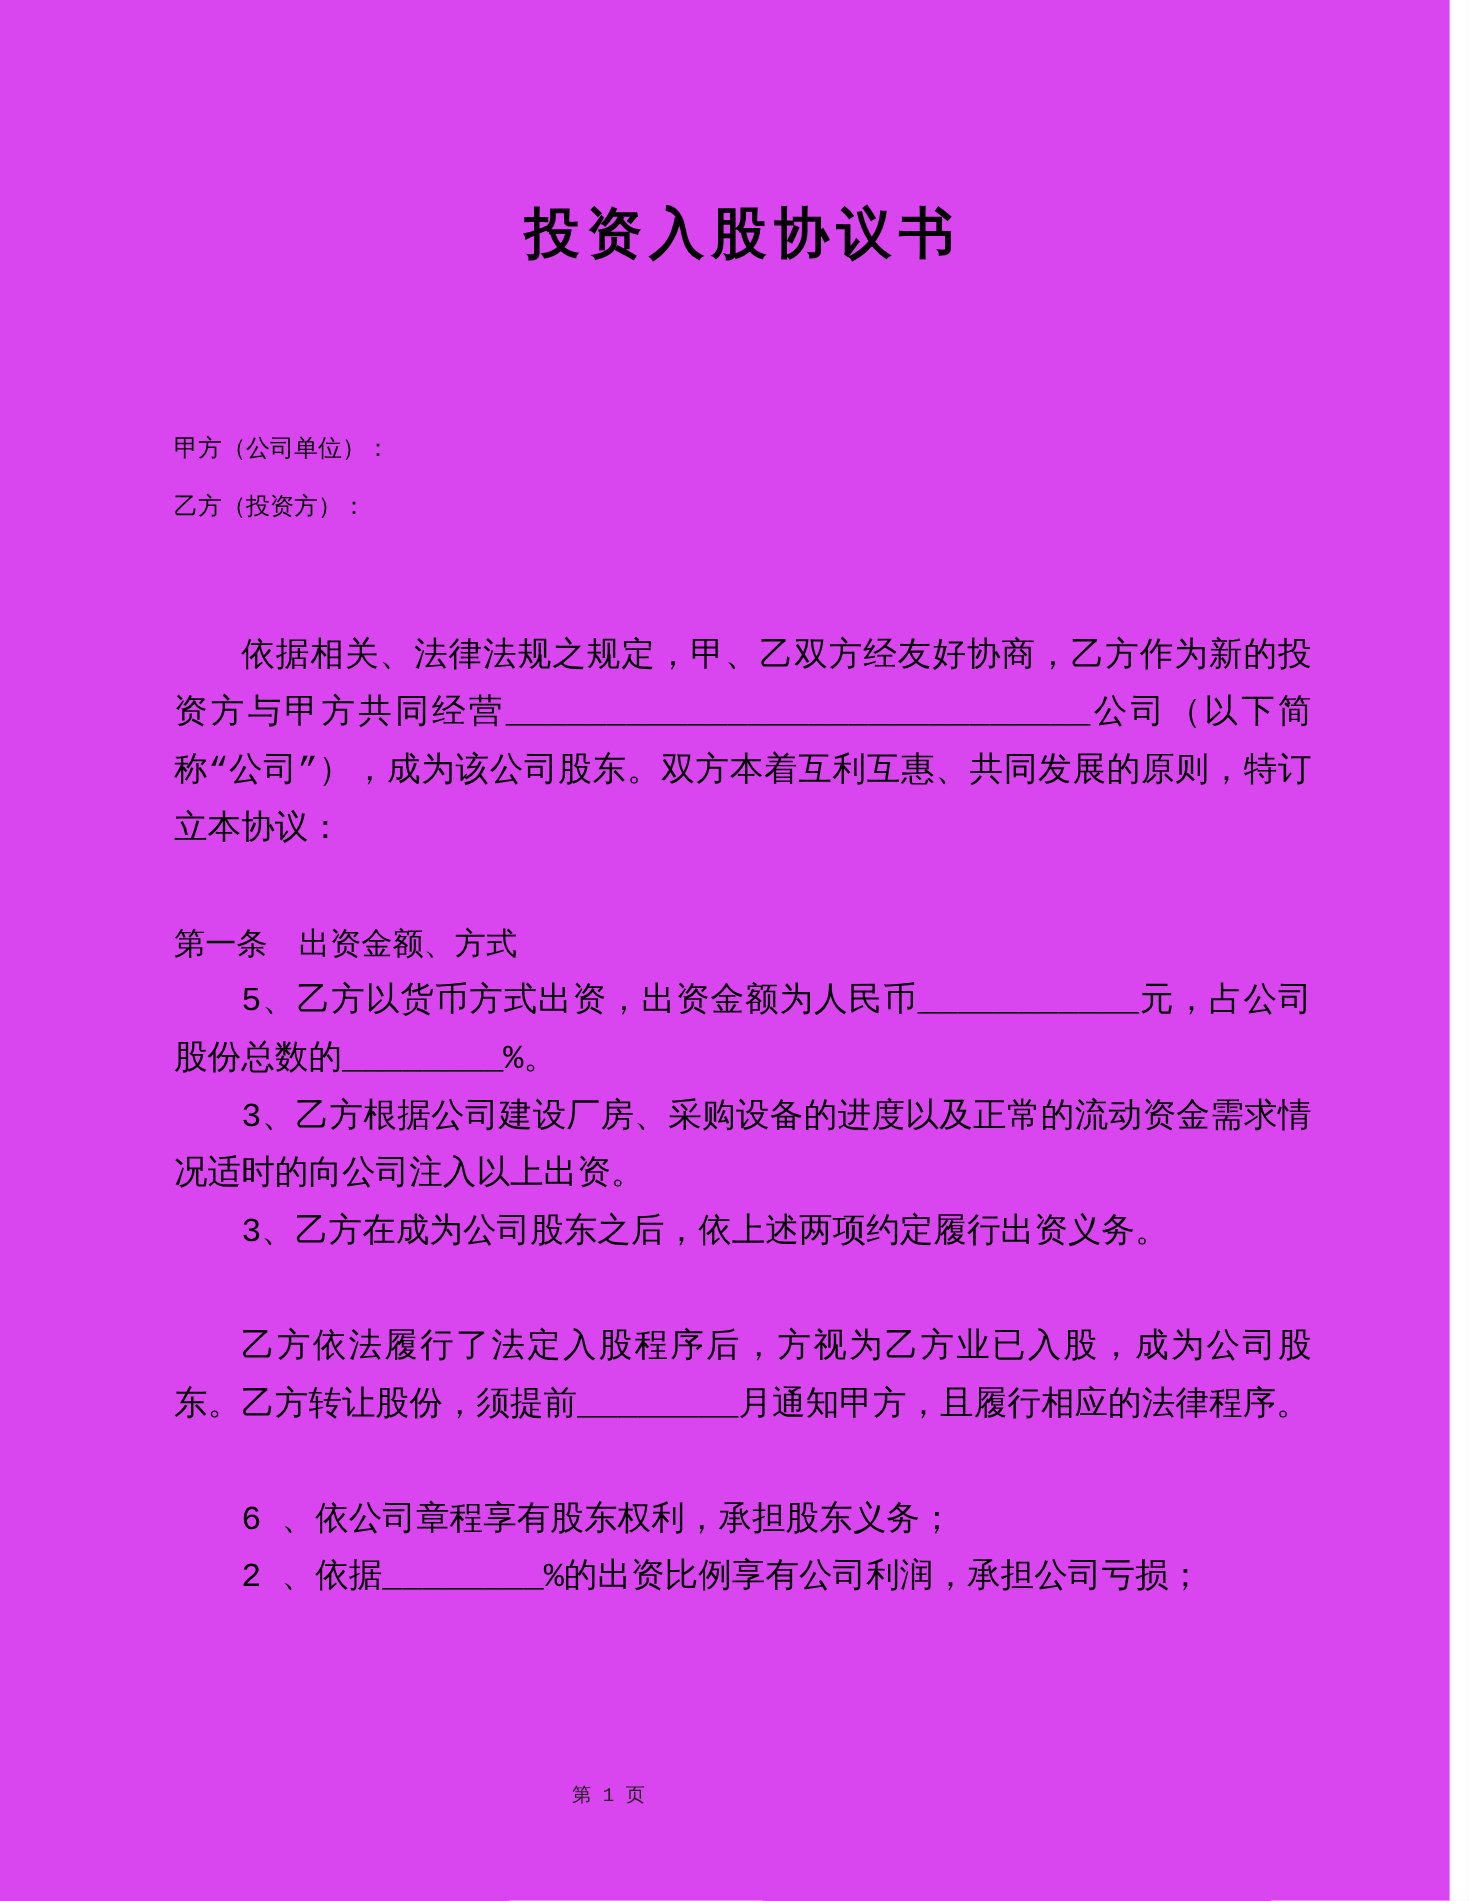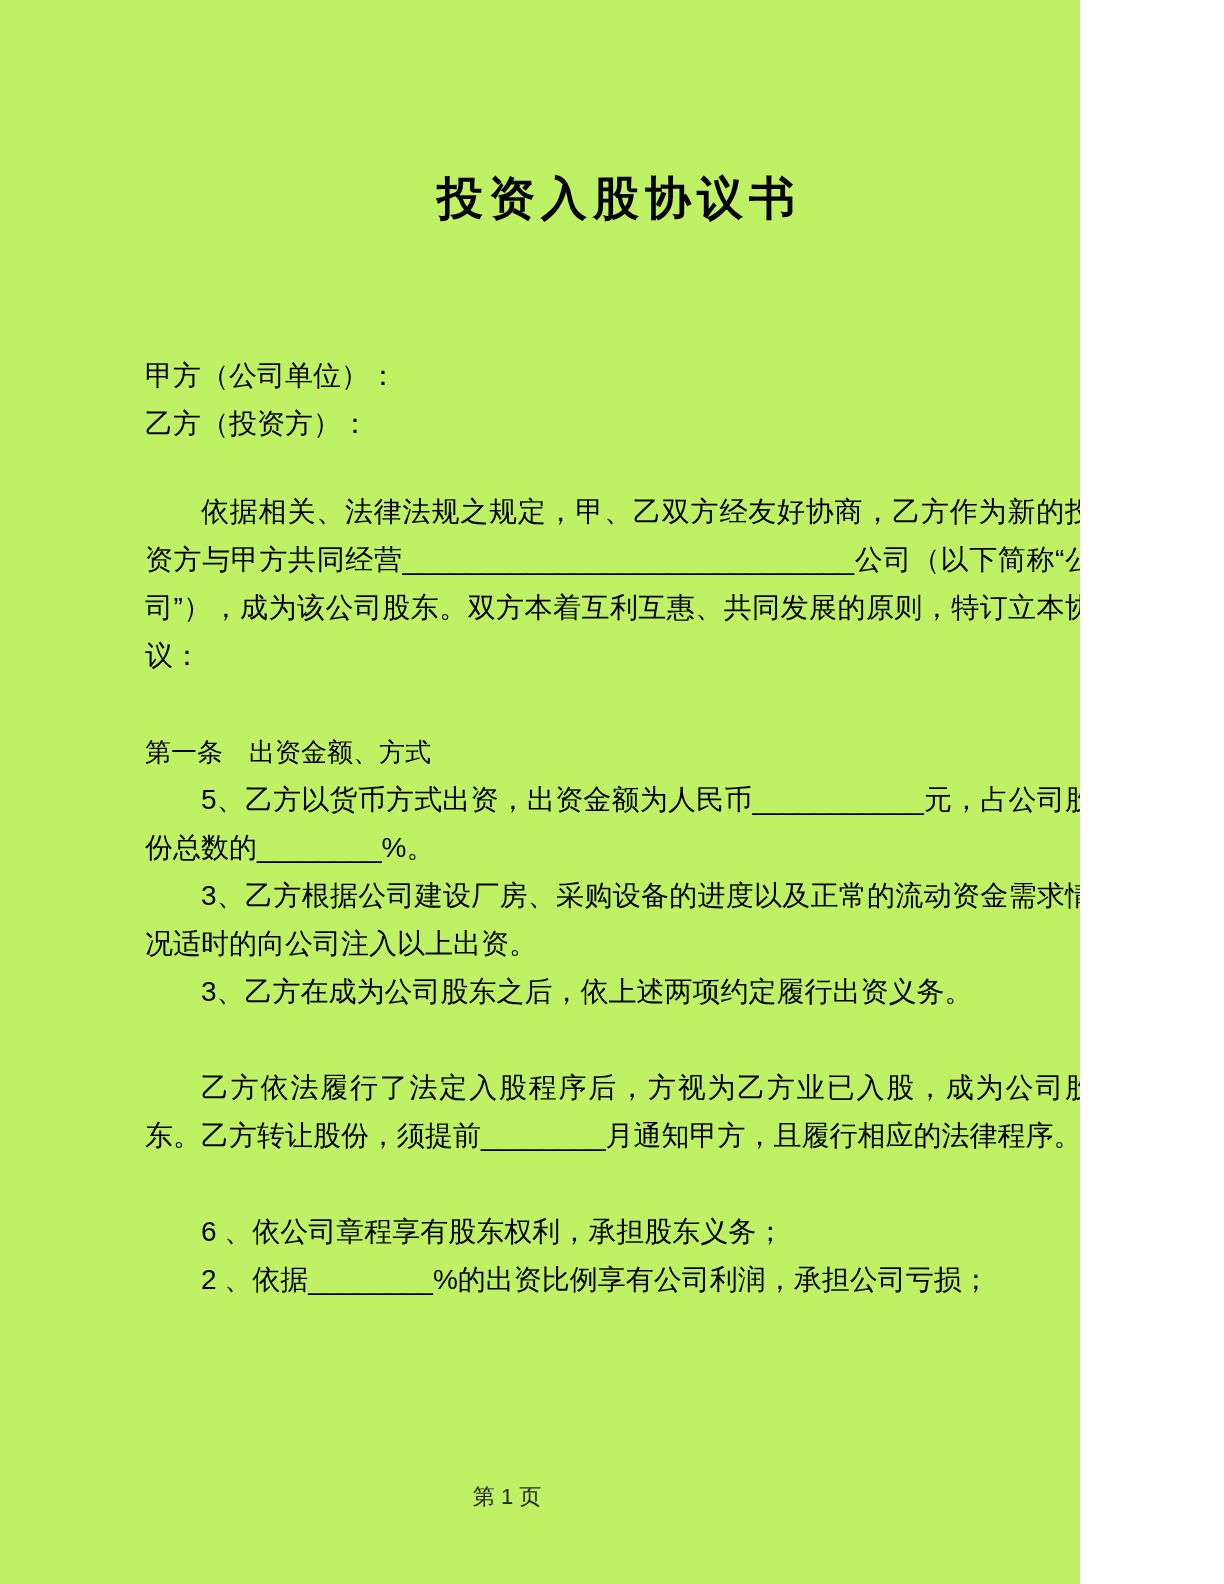--- a/index.html
+++ b/index.html
@@ -2,26 +2,26 @@
 <html><head>
 <meta charset="utf-8">
 <style>
   html, body {
     margin: 0;
     padding: 0;
     background: #ffffff;
   }
   .page {
     position: relative;
-    width: 1080px;
+    width: 1208px;
     height: 1584px;
-    background: #bef264;
+    background: #d946ef;
     overflow: hidden;
     color: #000000;
-    font-family: Liberation Sans, sans-serif;
+    font-family: Liberation Mono, monospace;
   }
   .content {
     position: absolute;
     left: 145px;
     top: 0;
     width: 948px;
   }
   .doc-title {
     margin: 166px 0 0 0;
     font-size: 46px;
@@ -29,51 +29,51 @@
     font-weight: bold;
     text-align: center;
     letter-spacing: 6px;
     white-space: nowrap;
   }
   .party-block {
     margin-top: 122px;
   }
   .party {
     margin: 0;
-    font-size: 28px;
+    font-size: 20px;
     line-height: 48px;
   }
   .para {
     margin: 0;
     font-size: 28px;
     line-height: 48px;
     text-align: justify;
   }
   .indent {
     text-indent: 2em;
   }
   .preamble {
-    margin-top: 40px;
+    margin-top: 76px;
   }
   .article {
     margin-top: 48px;
   }
   .heading {
     margin: 0;
     font-size: 26px;
     line-height: 48px;
     text-align: left;
   }
   .footer {
     position: absolute;
     top: 1486px;
     left: 437px;
     width: 140px;
     text-align: center;
-    font-size: 22px;
+    font-size: 16px;
     line-height: 22px;
     color: #222222;
   }
 </style>
 </head>
 <body>
 
 <div class="page">
   <div class="content">
 

